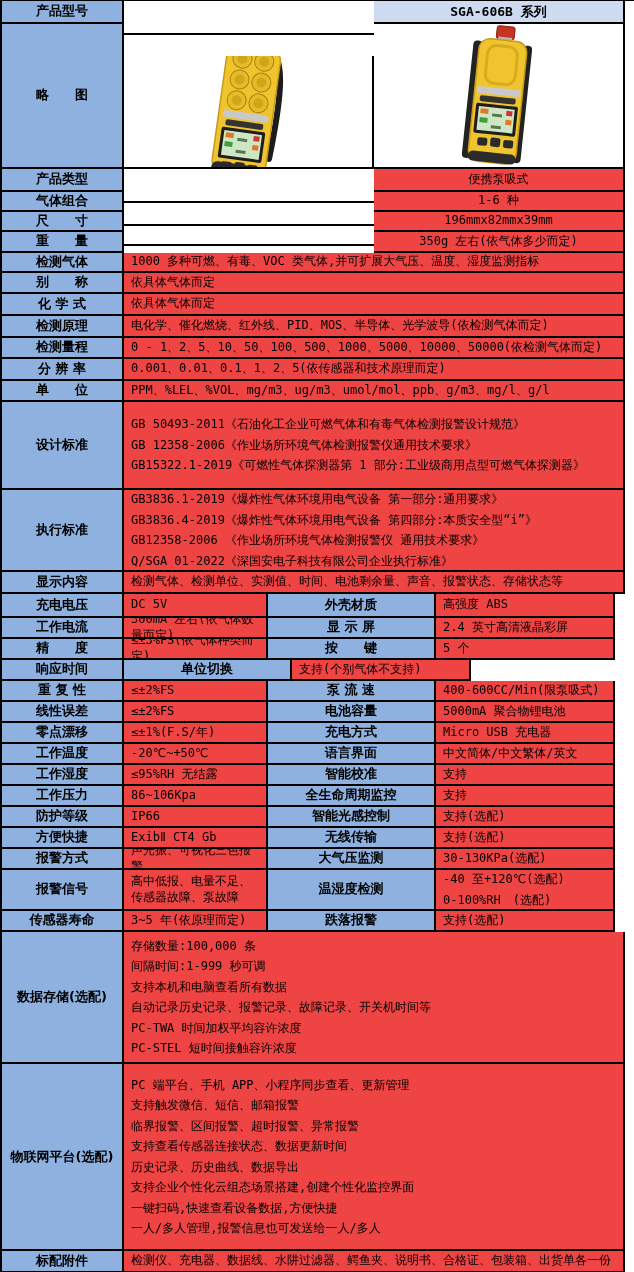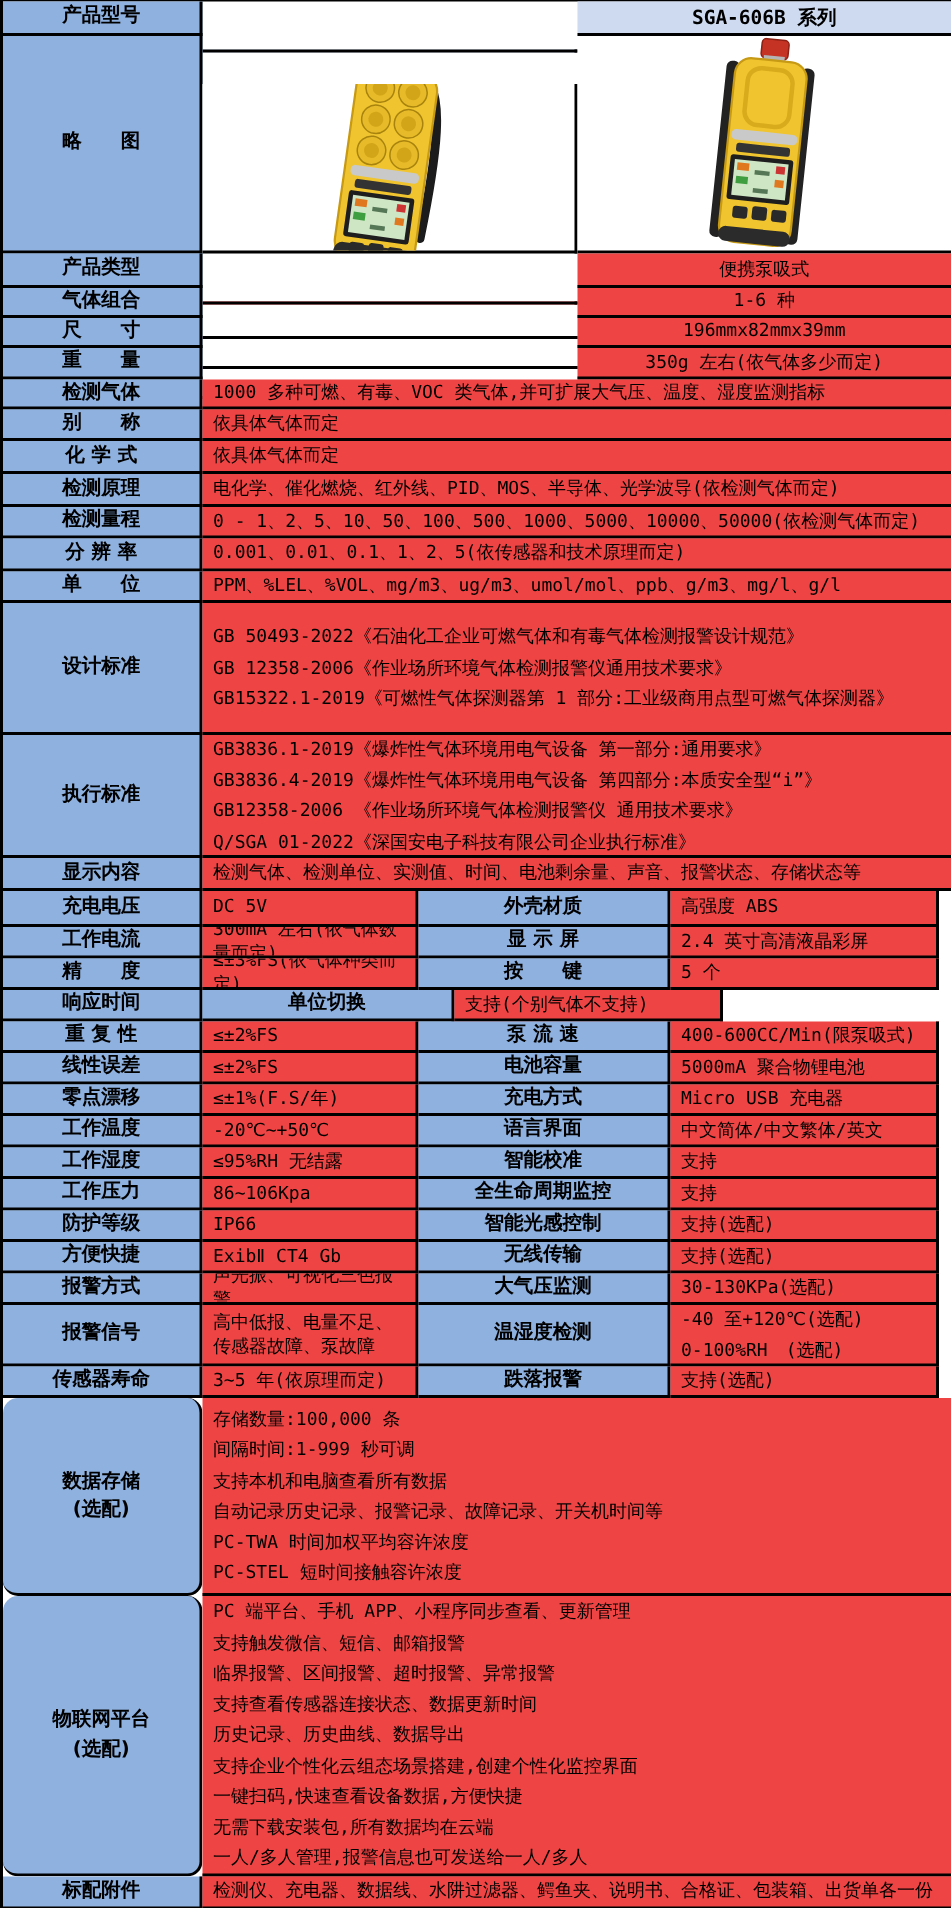--- a/index.html
+++ b/index.html
@@ -1,32 +1,32 @@
 <!DOCTYPE html>
 <html><head>
 <meta charset="utf-8">
 <style>
   html,body{margin:0;padding:0;background:#fff;}
   body{font-family:"DejaVu Sans",sans-serif;color:#000;}
   .tbl{width:634px;border-left:2px solid #000;border-top:1px solid #000;}
   .row{display:flex;}
   .cell{box-sizing:border-box;border-right:2px solid #000;border-bottom:2px solid #000;
         display:flex;align-items:center;justify-content:center;overflow:hidden;}
-  .lbl{width:133px;background:#8EB1DF;font-weight:bold;font-size:13px;text-align:center;line-height:1.25;}
+  .lbl{width:122px;background:#8EB1DF;font-weight:bold;font-size:13px;text-align:center;line-height:1.25;}
   .lbl.wide2{width:168px;}
   .val{background:#ef4444;font-size:12px;font-family:"DejaVu Sans Mono","DejaVu Sans",sans-serif;line-height:1.3;}
   .left{justify-content:flex-start;text-align:left;padding:0 7px;}
   .ab{width:250px;margin-top:32px;} .ab2{width:251px;}
   .vfull{width:501px;}
   .q1{width:144px;} .q2{width:179px;}
   .ml{flex-direction:column;align-items:flex-start;justify-content:center;padding:2px 7px;}
   .ml div{line-height:20.5px;white-space:nowrap;}
   .white{background:#fff;}
   .hdr{font-weight:bold;font-size:13px;background:#CDDAF0;font-family:"DejaVu Sans Mono","DejaVu Sans",sans-serif;}
-  .lblcol{flex-direction:column;line-height:1.5;border-radius:10px;}
+  .lblcol{flex-direction:row;line-height:1.5;}
 </style>
 </head>
 <body>
 
 <div class="tbl">
 
   <div class="row" style="height:23px">
     <div class="cell lbl">产品型号</div>
     <div class="cell hdr ab">SGA-606A 系列</div>
     <div class="cell hdr ab2">SGA-606B 系列</div>
@@ -142,21 +142,21 @@
     <div class="cell val vfull left">0.001、0.01、0.1、1、2、5(依传感器和技术原理而定)</div>
   </div>
   <div class="row" style="height:21px">
     <div class="cell lbl">单　　位</div>
     <div class="cell val vfull left">PPM、%LEL、%VOL、mg/m3、ug/m3、umol/mol、ppb、g/m3、mg/l、g/l</div>
   </div>
 
   <div class="row" style="height:88px">
     <div class="cell lbl">设计标准</div>
     <div class="cell val vfull ml">
-      <div>GB 50493-2022《石油化工企业可燃气体和有毒气体检测报警设计规范》</div>
+      <div>GB 50493-2011《石油化工企业可燃气体和有毒气体检测报警设计规范》</div>
       <div>GB 12358-2006《作业场所环境气体检测报警仪通用技术要求》</div>
       <div>GB15322.1-2019《可燃性气体探测器第 1 部分:工业级商用点型可燃气体探测器》</div>
     </div>
   </div>
 
   <div class="row" style="height:82px">
     <div class="cell lbl">执行标准</div>
     <div class="cell val vfull ml">
       <div>GB3836.1-2019《爆炸性气体环境用电气设备 第一部分:通用要求》</div>
       <div>GB3836.4-2019《爆炸性气体环境用电气设备 第四部分:本质安全型“i”》</div>
@@ -284,21 +284,20 @@
       <div>(选配)</div>
     </div>
     <div class="cell val vfull ml">
       <div>PC 端平台、手机 APP、小程序同步查看、更新管理</div>
       <div>支持触发微信、短信、邮箱报警</div>
       <div>临界报警、区间报警、超时报警、异常报警</div>
       <div>支持查看传感器连接状态、数据更新时间</div>
       <div>历史记录、历史曲线、数据导出</div>
       <div>支持企业个性化云组态场景搭建,创建个性化监控界面</div>
       <div>一键扫码,快速查看设备数据,方便快捷</div>
-      <div>无需下载安装包,所有数据均在云端</div>
       <div>一人/多人管理,报警信息也可发送给一人/多人</div>
     </div>
   </div>
 
   <div class="row" style="height:22px">
     <div class="cell lbl">标配附件</div>
     <div class="cell val vfull left">检测仪、充电器、数据线、水阱过滤器、鳄鱼夹、说明书、合格证、包装箱、出货单各一份</div>
   </div>
 
 </div>

